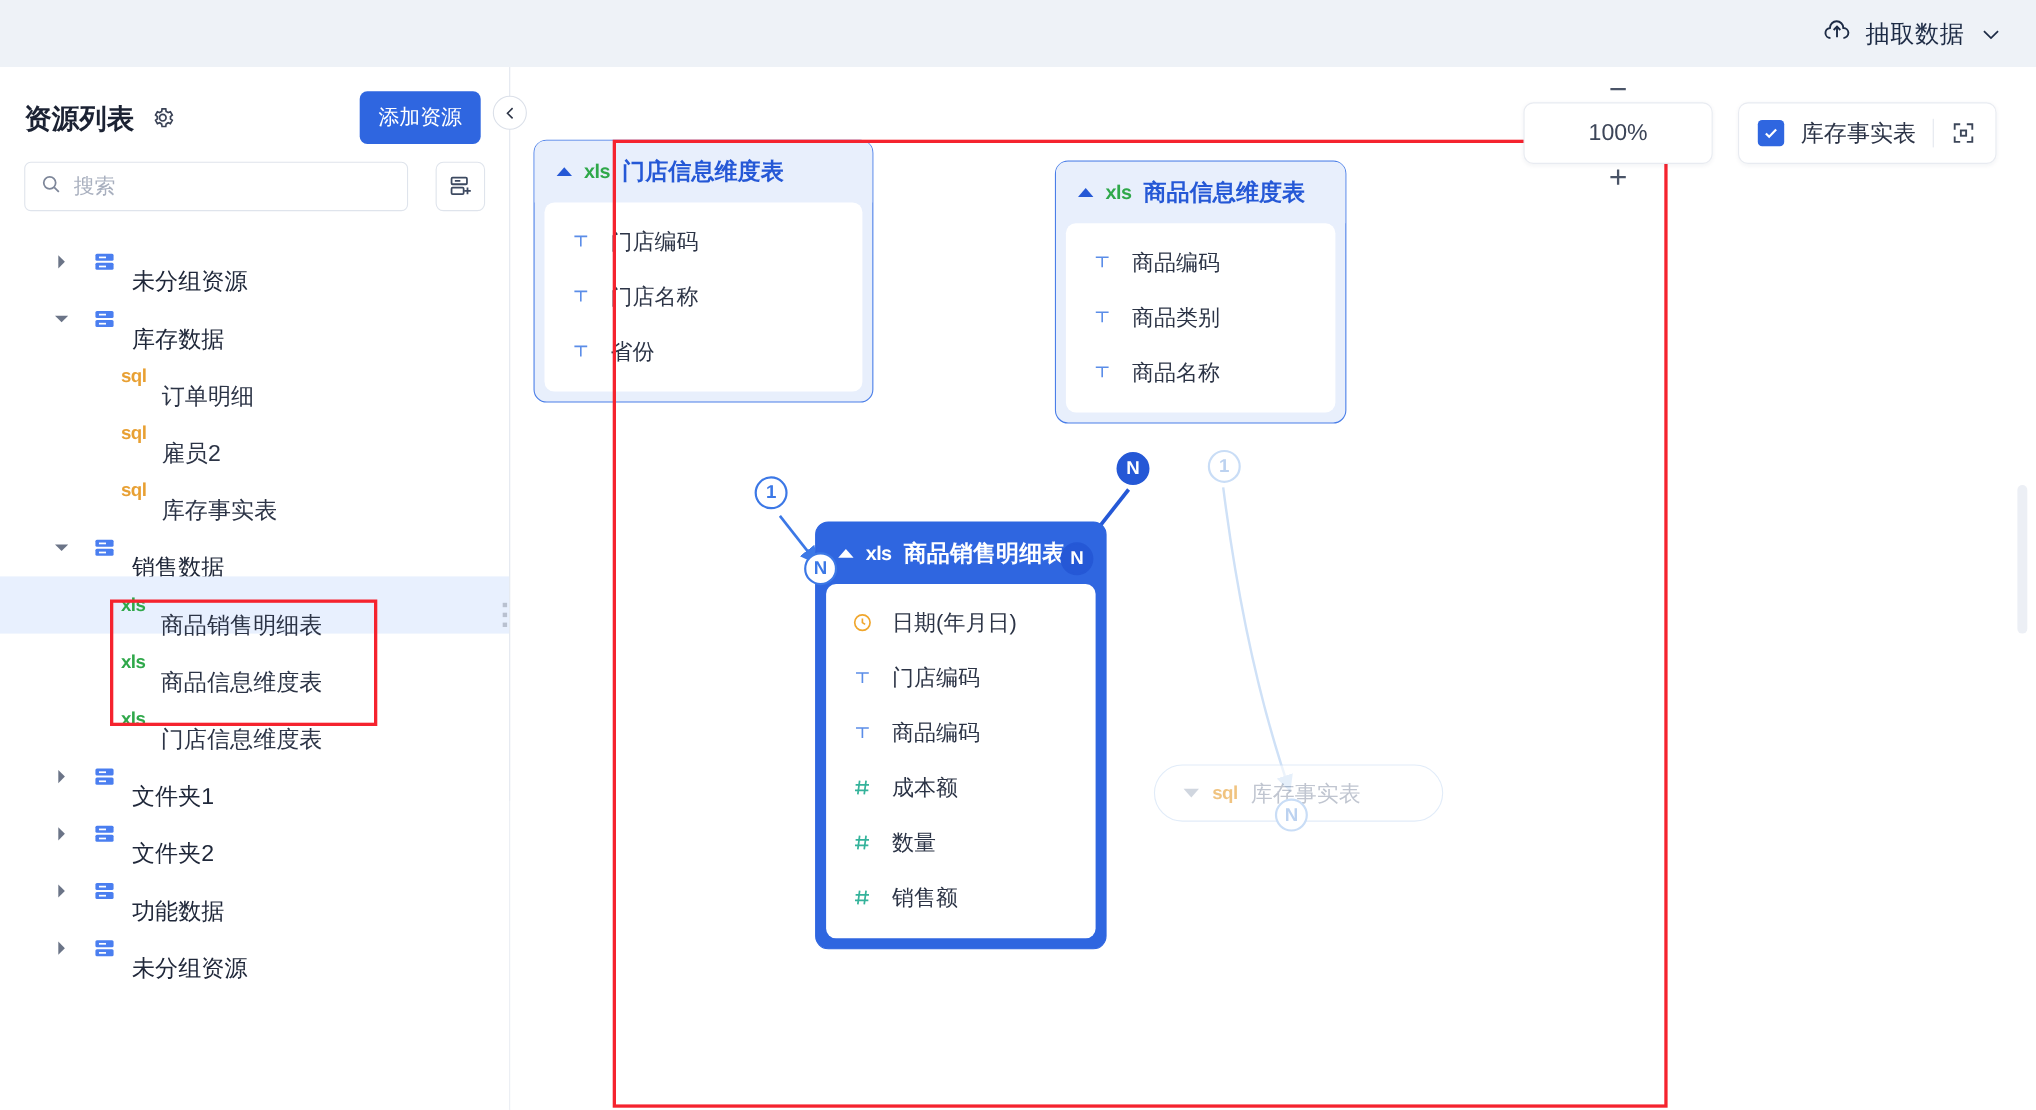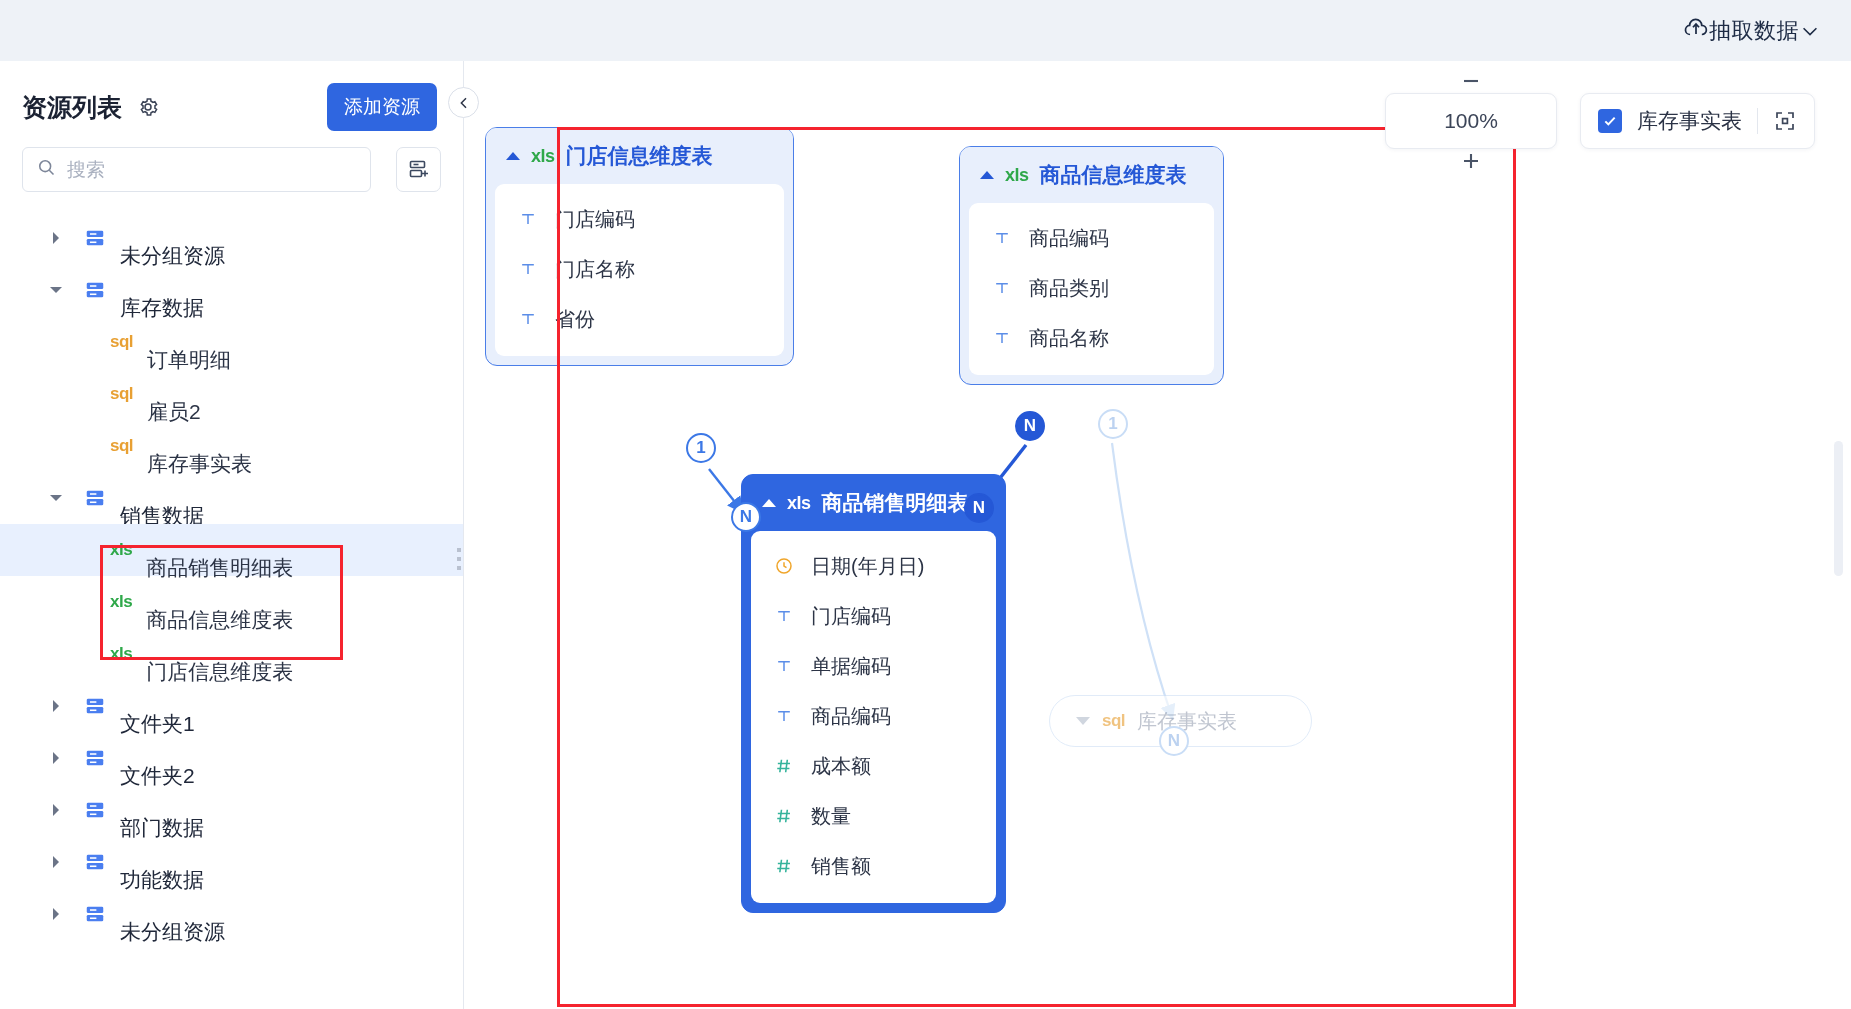--- a/index.html
+++ b/index.html
@@ -10,21 +10,21 @@
   }
   #app { position: relative; width: 1851px; height: 1009px; }
 
   
   .topbar {
     position: absolute; left: 0; top: 0; width: 1851px; height: 61px;
     background: #eef2f7; display: flex; align-items: center;
     justify-content: flex-end; padding-right: 30px;
   }
   .extract-btn {
-    display: flex; align-items: center; 
+    display: flex; align-items: center; gap: 13px;
     color: #1d2b45; font-size: 22px; cursor: pointer;
   }
   .extract-btn .lbl { letter-spacing: .5px; }
   .chev-down { width: 22px; height: 22px; display:inline-block; }
 
   
   .sidebar {
     position: absolute; left: 0; top: 61px; width: 464px; height: 667px;
     background: #ffffff; border-right: 1px solid #e4e8ef;
   }
@@ -285,32 +285,20 @@
           <span class="caret"><svg width="16" height="16" viewBox="0 0 16 16">
               <path d="M5 2l6 6-6 6z" fill="#6b7487"></path>
             </svg></span>
           <span class="db-icon"><svg width="22" height="22" viewBox="0 0 24 24">
               <rect x="3" y="4" width="18" height="7" rx="1.5" fill="#4a7ef0"></rect>
               <rect x="3" y="13" width="18" height="7" rx="1.5" fill="#4a7ef0"></rect>
               <rect x="6.5" y="6.8" width="7" height="1.7" fill="#fff"></rect>
               <rect x="6.5" y="15.8" width="7" height="1.7" fill="#fff"></rect>
             </svg></span>
           <span class="tree-label grp">文件夹2</span>
-        </div>
-        <div class="tree-row">
-          <span class="caret"><svg width="16" height="16" viewBox="0 0 16 16">
-              <path d="M5 2l6 6-6 6z" fill="#6b7487"></path>
-            </svg></span>
-          <span class="db-icon"><svg width="22" height="22" viewBox="0 0 24 24">
-              <rect x="3" y="4" width="18" height="7" rx="1.5" fill="#4a7ef0"></rect>
-              <rect x="3" y="13" width="18" height="7" rx="1.5" fill="#4a7ef0"></rect>
-              <rect x="6.5" y="6.8" width="7" height="1.7" fill="#fff"></rect>
-              <rect x="6.5" y="15.8" width="7" height="1.7" fill="#fff"></rect>
-            </svg></span>
-          <span class="tree-label grp">部门数据</span>
         </div>
         <div class="tree-row">
           <span class="caret"><svg width="16" height="16" viewBox="0 0 16 16">
               <path d="M5 2l6 6-6 6z" fill="#6b7487"></path>
             </svg></span>
           <span class="db-icon"><svg width="22" height="22" viewBox="0 0 24 24">
               <rect x="3" y="4" width="18" height="7" rx="1.5" fill="#4a7ef0"></rect>
               <rect x="3" y="13" width="18" height="7" rx="1.5" fill="#4a7ef0"></rect>
               <rect x="6.5" y="6.8" width="7" height="1.7" fill="#fff"></rect>
               <rect x="6.5" y="15.8" width="7" height="1.7" fill="#fff"></rect>
@@ -466,28 +454,20 @@
               </svg>
             </span>
           <span>门店编码</span>
         </div>
         <div class="fld">
           <span class="ic">
               <svg width="20" height="20" viewBox="0 0 24 24" fill="none" stroke="#5b8de8" stroke-width="1.8">
                 <path d="M5 7h14M12 7v11"></path>
               </svg>
             </span>
-          <span>单据编码</span>
-        </div>
-        <div class="fld">
-          <span class="ic">
-              <svg width="20" height="20" viewBox="0 0 24 24" fill="none" stroke="#5b8de8" stroke-width="1.8">
-                <path d="M5 7h14M12 7v11"></path>
-              </svg>
-            </span>
           <span>商品编码</span>
         </div>
         <div class="fld">
           <span class="ic">
               <svg width="20" height="20" viewBox="0 0 24 24" fill="none" stroke="#34b39b" stroke-width="1.9">
                 <path d="M9 4.5 7 19.5M16 4.5 14 19.5M4.6 9h14.6M3.9 15h14.6"></path>
               </svg>
             </span>
           <span>成本额</span>
         </div>

